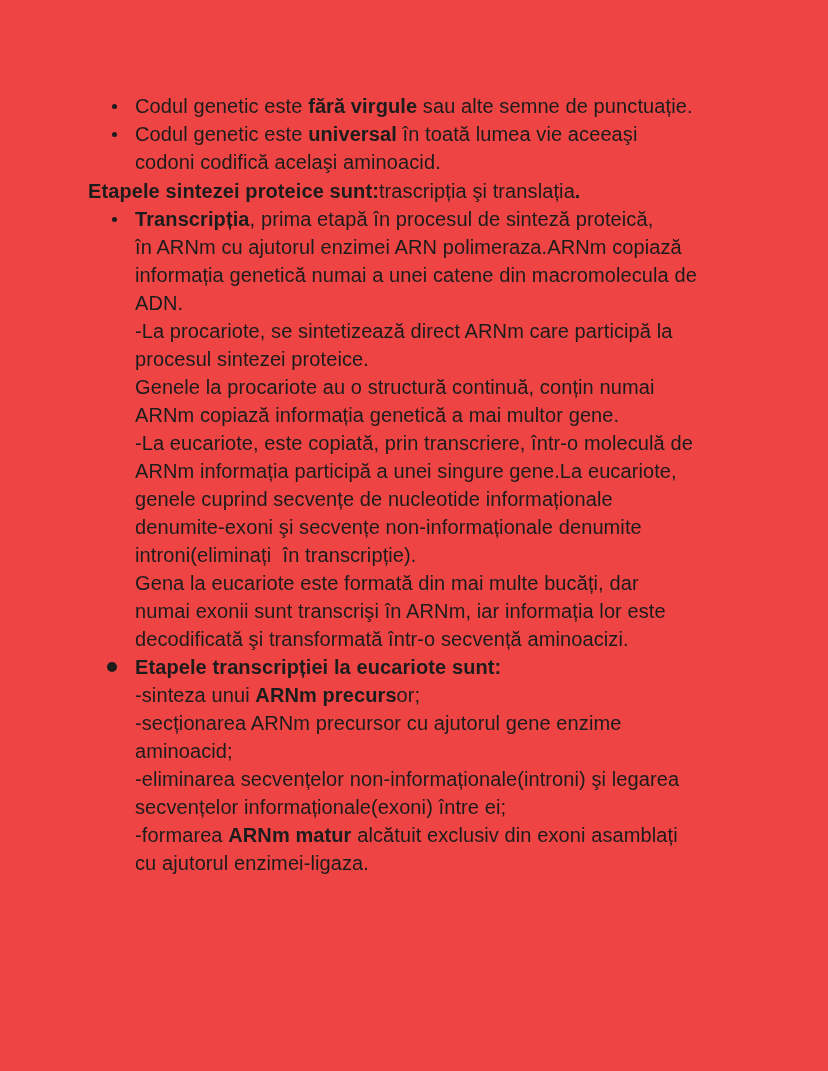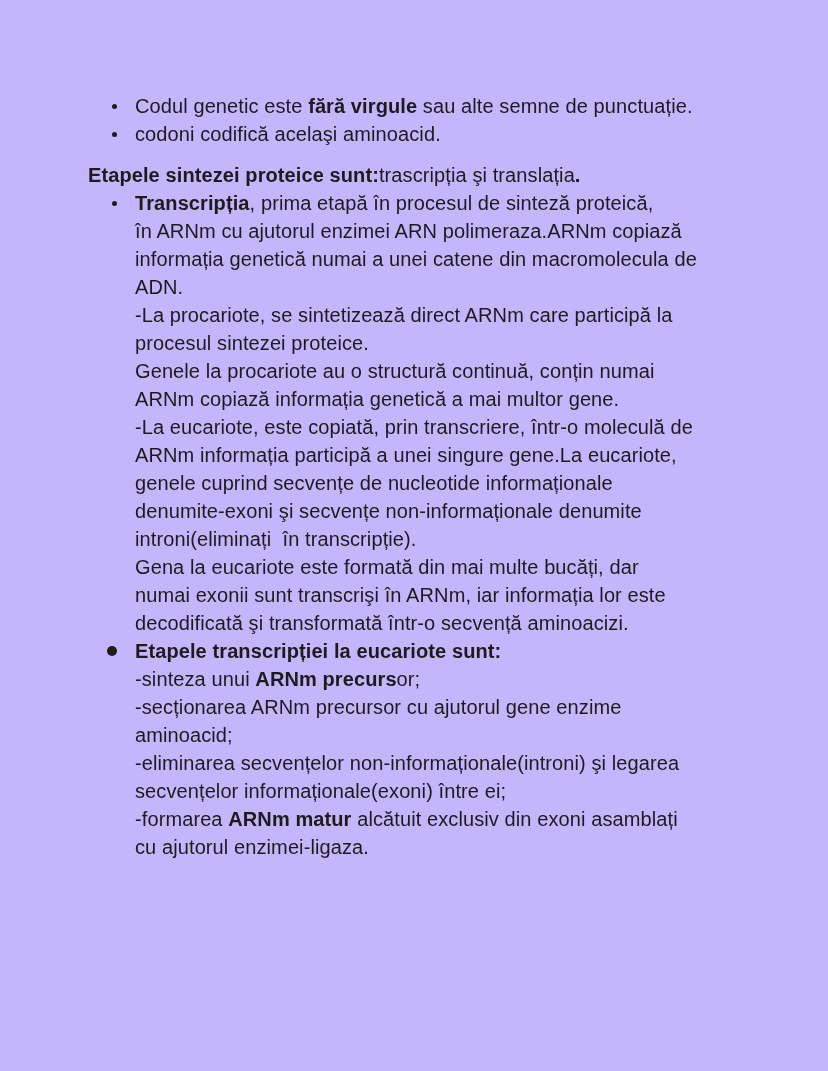--- a/index.html
+++ b/index.html
@@ -1,33 +1,33 @@
 <!DOCTYPE html>
 <html><head>
 <meta charset="utf-8">
 <style>
   html,body { margin:0; padding:0; }
   .page {
     position:relative;
     width:828px; height:1071px;
-    background:#c4b5fd;
+    background:#ef4444;
     overflow:hidden;
     font-family:"Liberation Sans","DejaVu Sans",sans-serif;
   }
   .content {
     padding:92px 40px 0 88px;
     font-size:20px;
     line-height:28px;
     color:#1c1c1c;
     letter-spacing:0.1px;
   }
   .blk { margin-top:18px; }
   .blk:first-child { margin-top:0; }
   .blk-heading { margin-top:11px; font-weight:bold; }
-  .blk-paragraph { margin-top:13px; }
+  .blk-paragraph { margin-top:1px; }
   ul.blist { list-style:none; margin:0; padding:0; }
   li.item { position:relative; padding-left:47px; }
   .bullet {
     position:absolute; display:block;
     background:#1c1c1c; border-radius:50%;
   }
   .bullet-small { width:5px; height:5px; left:24px; top:12px; }
   .bullet-large { width:10px; height:10px; left:19px; top:9px; }
   .line { white-space:pre; }
   .line b { font-weight:bold; }
@@ -37,20 +37,21 @@
 
 <div class="page">
   <div class="content">
       <ul class="blk blist">
         <li class="item">
           <span class="bullet bullet-small"></span>
           <div class="line"><span>Codul genetic este </span><b>fără virgule</b><span> sau alte semne de punctuație.</span></div>
         </li>
         <li class="item">
           <span class="bullet bullet-small"></span>
+          <div class="line"><span>Codul genetic este </span><b>universal</b><span> în toată lumea vie aceeaşi</span></div>
           <div class="line"><span>codoni codifică acelaşi aminoacid.</span></div>
         </li>
       </ul>
       <div class="blk blk-paragraph">
         <div class="line"><b>Etapele sintezei proteice sunt:</b><span>trascripția şi translația</span><b>.</b></div>
       </div>
       <ul class="blk blist">
         <li class="item">
           <span class="bullet bullet-small"></span>
           <div class="line"><b>Transcripția</b><span>, prima etapă în procesul de sinteză proteică,</span></div>

